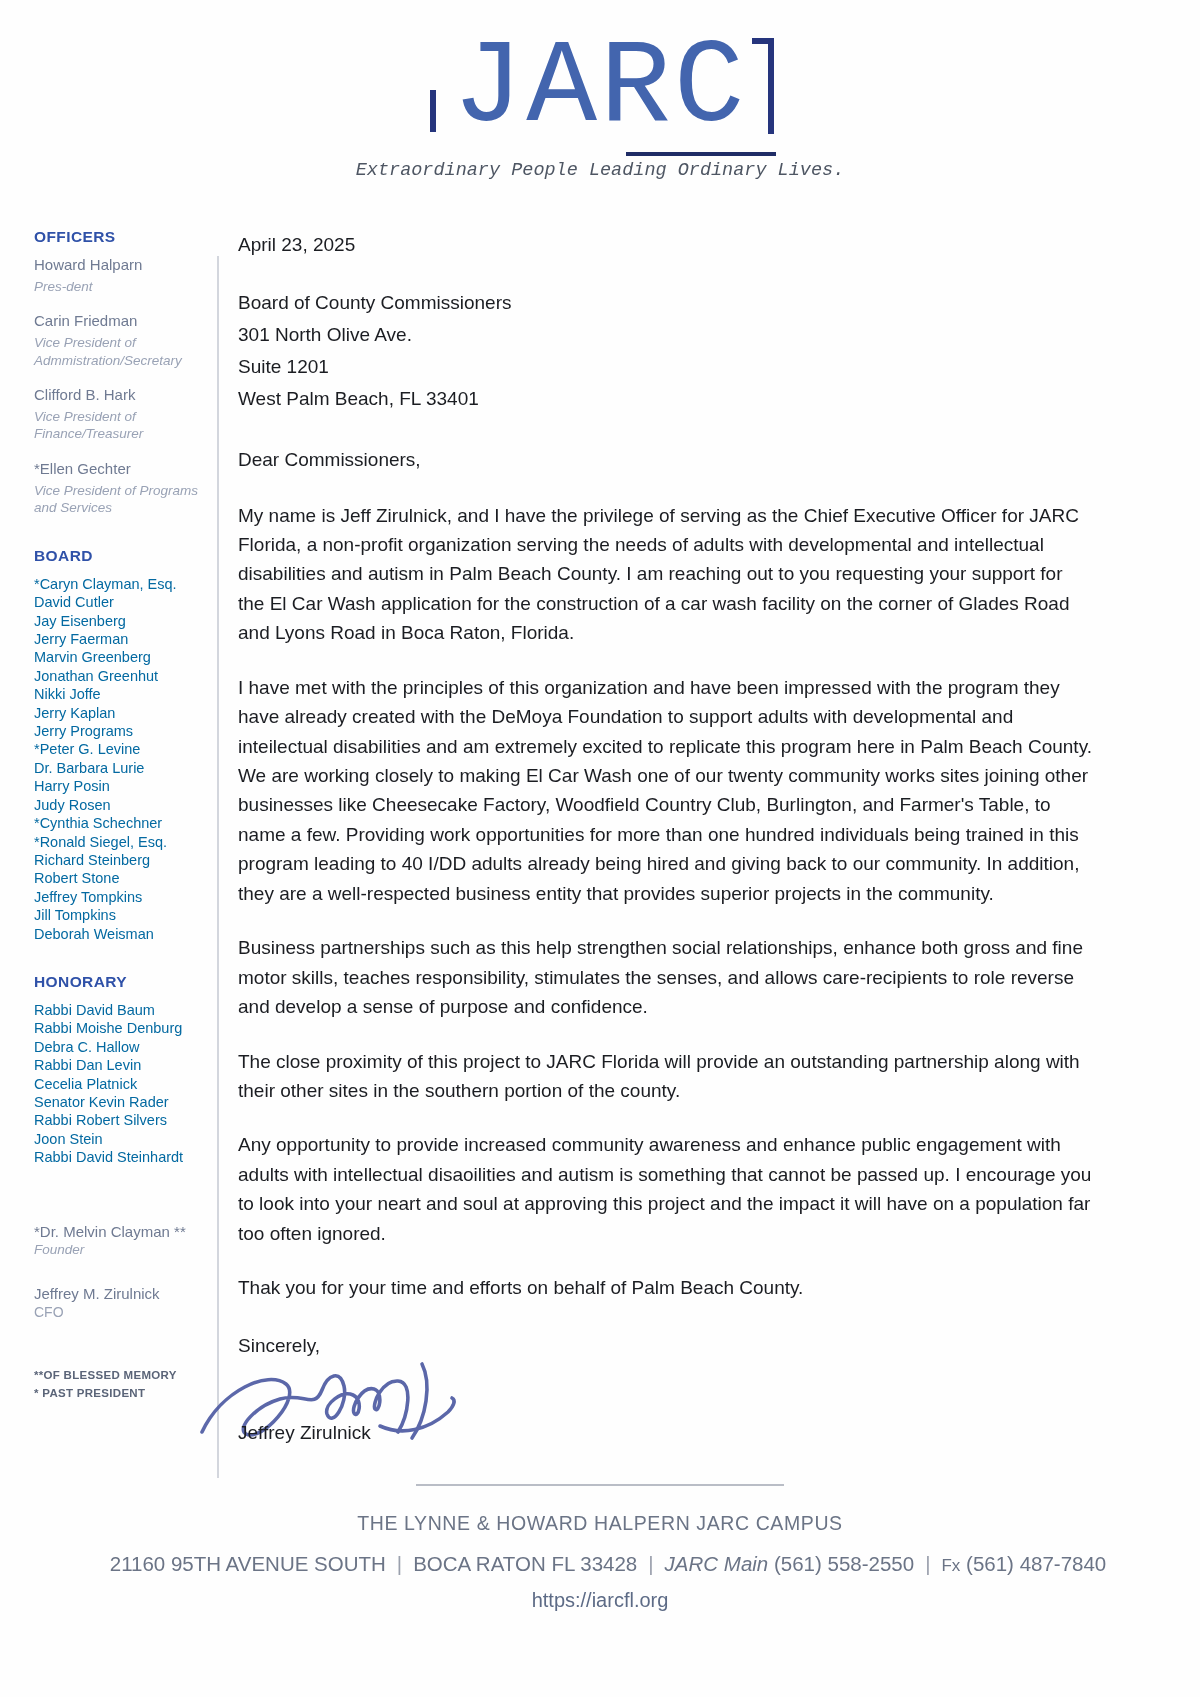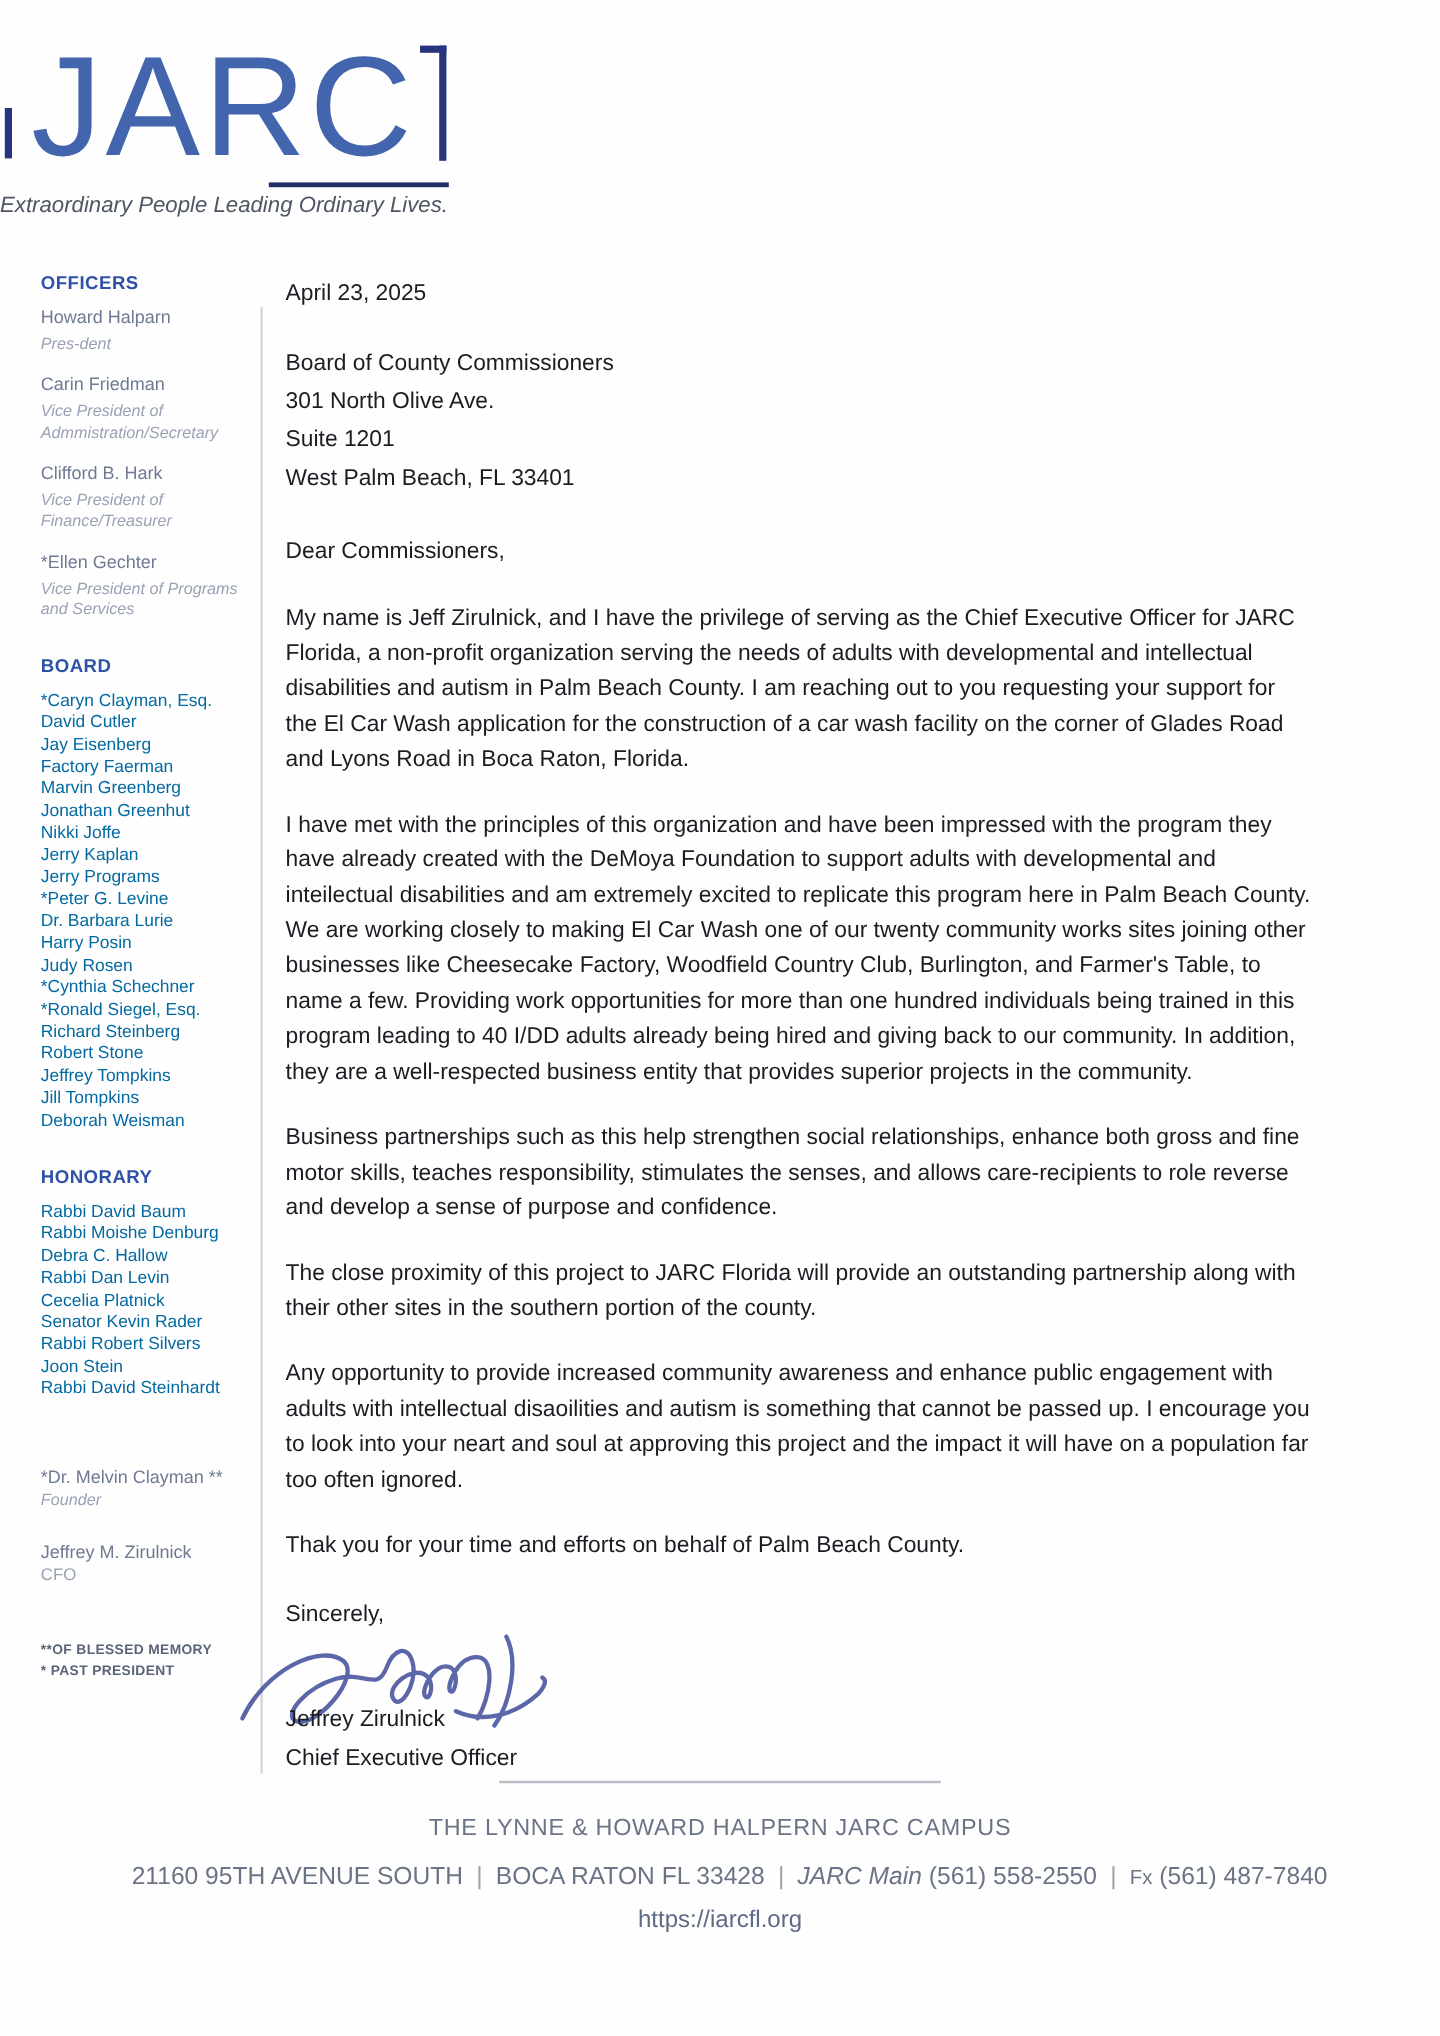--- a/index.html
+++ b/index.html
@@ -6,21 +6,21 @@
   .page{
     position:relative;
     width:1200px;height:1697px;
     margin:0 auto;
     background:#fefefe;
     font-family:"Liberation Sans", sans-serif;
     overflow:hidden;
   }
 
   
-  .letterhead{position:absolute;top:30px;left:0;right:0;text-align:left;}
+  .letterhead{position:absolute;top:30px;left:0;right:0;text-align:center;font-family:Liberation Mono, monospace;}
   .logo-inner{position:relative;display:inline-block;padding:0 26px;}
   .logo-text{
     font-size:118px;line-height:1;color:#4365ae;
     font-weight:400;letter-spacing:3px;
   }
   .bracket-tr{
     position:absolute;top:8px;right:0;
     width:16px;height:90px;
     border-top:6px solid #26357d;border-right:6px solid #26357d;
   }
@@ -148,21 +148,21 @@
 
     <div class="section-title">BOARD</div>
     <div class="plain-list">
 
         <div class="p-item">*Caryn Clayman, Esq.</div>
 
         <div class="p-item">David Cutler</div>
 
         <div class="p-item">Jay Eisenberg</div>
 
-        <div class="p-item">Factory Faerman</div>
+        <div class="p-item">Jerry Faerman</div>
 
         <div class="p-item">Marvin Greenberg</div>
 
         <div class="p-item">Jonathan Greenhut</div>
 
         <div class="p-item">Nikki Joffe</div>
 
         <div class="p-item">Jerry Kaplan</div>
 
         <div class="p-item">Jerry Programs</div>
@@ -268,21 +268,20 @@
     <div class="sig-block">
       <svg class="signature-svg" width="300" height="110" viewBox="0 0 300 110">
         <g fill="none" stroke="#45539e" stroke-width="3.6" stroke-linecap="round" opacity="0.88">
           <path d="M6,80 C26,38 72,18 90,32 C106,45 66,90 50,82 C40,76 60,54 84,47 C108,40 118,58 126,38 C132,22 144,18 148,34 C152,52 136,76 131,62 C128,52 146,38 157,43 C168,48 162,68 158,61 C155,55 166,34 178,37 C188,40 183,62 179,57 C176,52 186,28 202,29 C218,30 212,64 202,80"></path>
           <path d="M226,12 C236,32 230,66 216,86"></path>
           <path d="M184,74 C206,84 232,78 252,60 C258,54 260,48 256,46"></path>
         </g>
       </svg>
       <div style="height:58px"></div>
       <div class="signer-name">Jeffrey Zirulnick</div>
-      <div class="signer-title">Chief Executive Officer</div>
     </div>
   </main>
 
   <footer class="page-footer">
     <div class="footer-rule"></div>
     <div class="campus">THE LYNNE &amp; HOWARD HALPERN JARC CAMPUS</div>
     <div class="addr-row">
       <span>21160 95TH AVENUE SOUTH</span><span class="sep">|</span><span>BOCA RATON FL 33428</span><span class="sep">|</span><span class="phone-label">JARC Main</span>&nbsp;<span>(561) 558-2550</span><span class="sep">|</span><span class="fax-label">Fx</span>&nbsp;<span>(561) 487-7840</span>
     </div>
     <div class="website">https://iarcfl.org</div>

